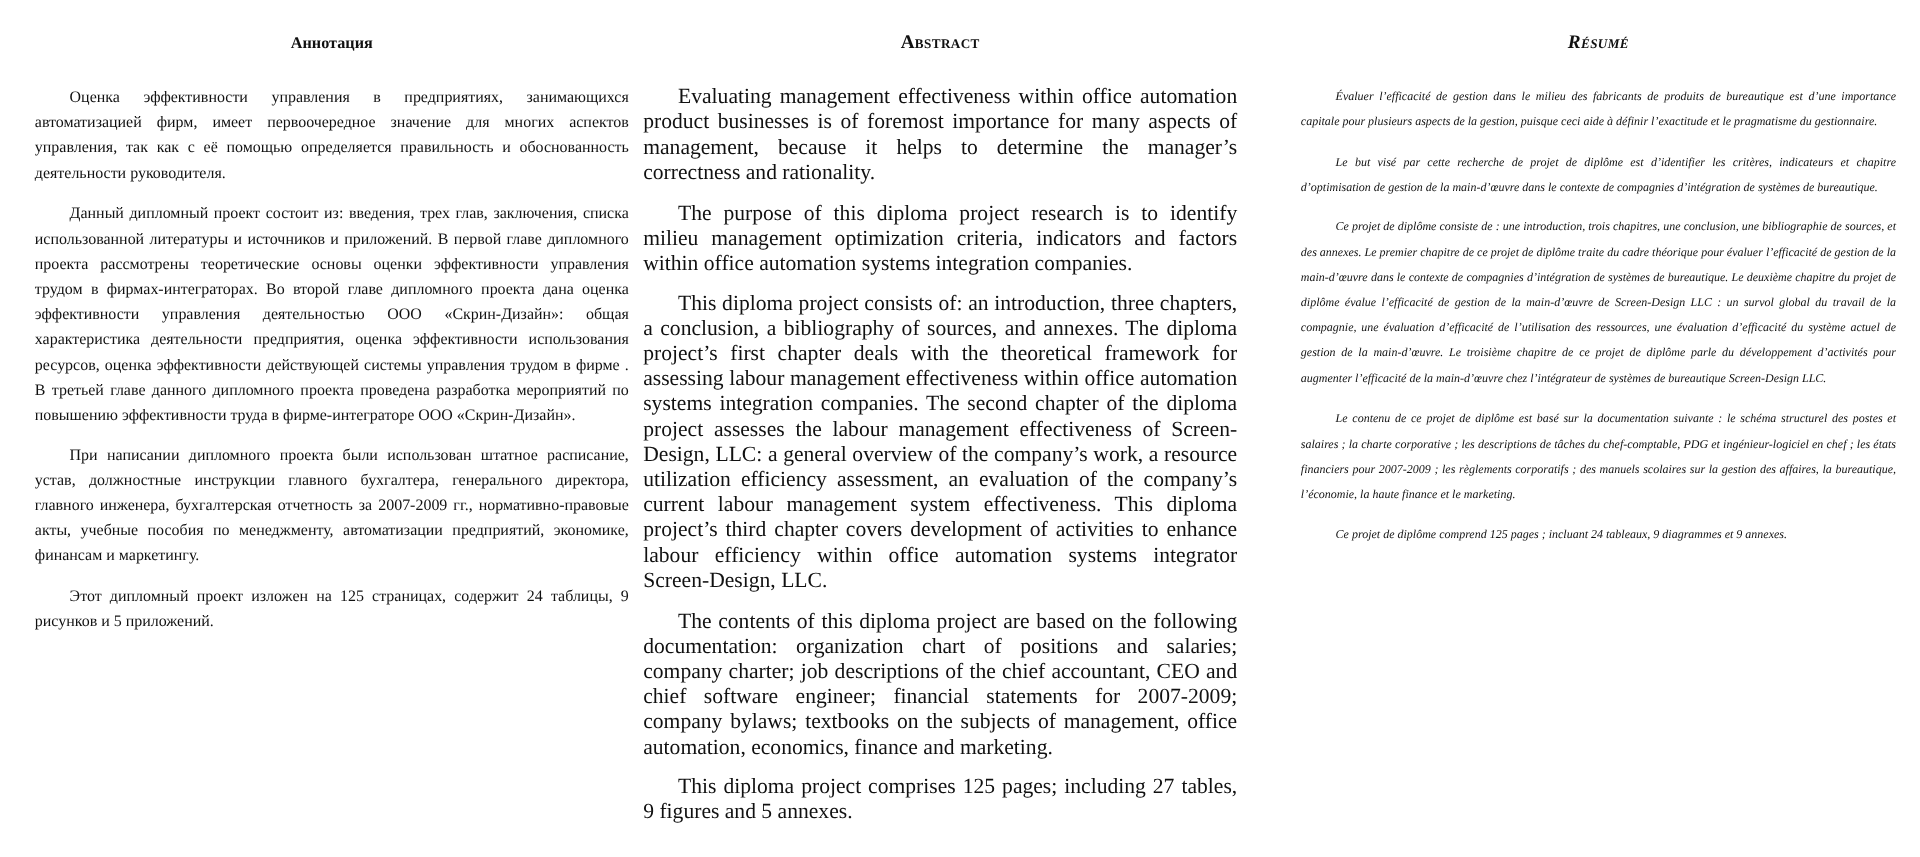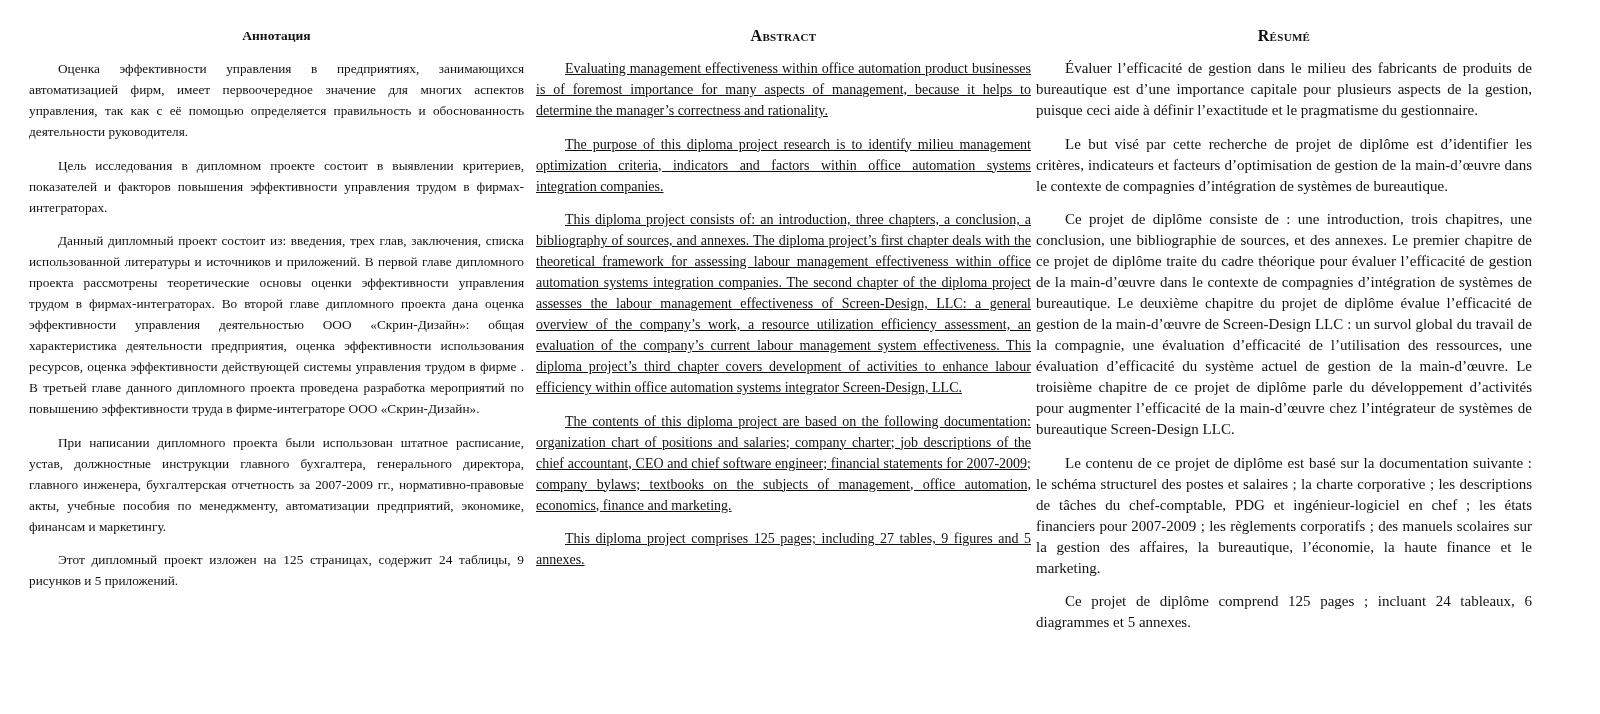--- a/index.html
+++ b/index.html
@@ -20,26 +20,26 @@
       left: 0;
       width: 1600px;
       height: 714px;
     }
     .column {
       position: absolute;
       top: 24px;
     }
     .col-ru { left: 29px; width: 495px; }
     .col-en { left: 536px; width: 495px; }
-    .col-fr { left: 1036px; width: 496px; }
+    .col-fr { left: 1084px; width: 496px; font-style: italic; }
 
     .col-title {
       text-align: center;
       font-weight: bold;
-      margin-bottom: 10px;
+      margin-bottom: 22px;
       height: 24px;
       line-height: 24px;
     }
     .col-ru .col-title {
       font-size: 13.5px;
     }
     .col-en .col-title,
     .col-fr .col-title {
       font-size: 16px;
       font-variant: small-caps;
@@ -51,52 +51,50 @@
       line-height: 21px;
       text-align: justify;
       text-indent: 29px;
       margin-bottom: 12.5px;
       hyphens: none;
     }
     .col-ru .para {
       font-size: 13.3px;
     }
     .col-en .para {
-      font-size: 14px;
-      text-decoration: underline;
+      font-size: 18px;
     }
     .col-fr .para {
-      font-size: 15px;
+      font-size: 10px;
     }
   </style>
 </head>
 <body>
 
 <div class="page">
 
   <section class="column col-ru">
     <h2 class="col-title">Аннотация</h2>
     <p class="para">Оценка эффективности управления в предприятиях, занимающихся автоматизацией фирм, имеет первоочередное значение для многих аспектов управления, так как с её помощью определяется правильность и обоснованность  деятельности руководителя.</p>
-    <p class="para">Цель исследования в дипломном проекте состоит в выявлении критериев, показателей и факторов повышения эффективности управления трудом в фирмах-интеграторах.</p>
     <p class="para">Данный дипломный проект состоит из: введения, трех глав, заключения, списка использованной литературы и источников и приложений. В первой главе дипломного проекта рассмотрены теоретические основы оценки эффективности управления трудом в фирмах-интеграторах. Во второй главе дипломного проекта дана оценка эффективности управления деятельностью ООО «Скрин-Дизайн»: общая характеристика деятельности предприятия, оценка эффективности использования ресурсов, оценка эффективности действующей системы управления трудом в фирме . В третьей главе данного дипломного проекта   проведена разработка мероприятий по повышению эффективности труда в фирме-интеграторе ООО «Скрин-Дизайн».</p>
     <p class="para">При написании дипломного проекта были использован штатное расписание, устав,   должностные инструкции главного бухгалтера, генерального директора, главного инженера, бухгалтерская отчетность за 2007-2009 гг., нормативно-правовые акты, учебные пособия по менеджменту, автоматизации предприятий, экономике, финансам и маркетингу.</p>
     <p class="para">Этот дипломный проект изложен на 125 страницах, содержит 24 таблицы, 9 рисунков и 5 приложений.</p>
   </section>
 
   <section class="column col-en">
     <h2 class="col-title">Abstract</h2>
     <p class="para">Evaluating management effectiveness within office automation product businesses is of foremost importance for many aspects of management, because it helps to determine the manager’s correctness and rationality.</p>
     <p class="para">The purpose of this diploma project research is to identify milieu management optimization criteria, indicators and factors within office automation systems integration companies.</p>
     <p class="para">This diploma project consists of: an introduction, three chapters, a conclusion, a bibliography of sources, and annexes. The diploma project’s first chapter deals with the theoretical framework for assessing labour management effectiveness within office automation systems integration companies. The second chapter of the diploma project assesses the labour management effectiveness of Screen-Design, LLC: a general overview of the company’s work, a resource utilization efficiency assessment, an evaluation of the company’s current labour management system effectiveness. This diploma project’s third chapter covers development of activities to enhance labour efficiency within office automation systems integrator Screen-Design, LLC.</p>
     <p class="para">The contents of this diploma project are based on the following documentation: organization chart of positions and salaries; company charter; job descriptions of the chief accountant, CEO and chief software engineer; financial statements for 2007-2009; company bylaws; textbooks on the subjects of management, office automation, economics, finance and marketing.</p>
     <p class="para">This diploma project comprises 125 pages; including 27 tables, 9 figures and 5 annexes.</p>
   </section>
 
   <section class="column col-fr">
     <h2 class="col-title">Résumé</h2>
     <p class="para">Évaluer l’efficacité de gestion dans le milieu des fabricants de produits de bureautique est d’une importance capitale pour plusieurs aspects de la gestion, puisque ceci aide à définir l’exactitude et le pragmatisme du gestionnaire.</p>
-    <p class="para">Le but visé par cette recherche de projet de diplôme est d’identifier les critères, indicateurs et facteurs d’optimisation de gestion de la main-d’œuvre dans le contexte de compagnies d’intégration de systèmes de bureautique.</p>
+    <p class="para">Le but visé par cette recherche de projet de diplôme est d’identifier les critères, indicateurs et chapitre d’optimisation de gestion de la main-d’œuvre dans le contexte de compagnies d’intégration de systèmes de bureautique.</p>
     <p class="para">Ce projet de diplôme consiste de : une introduction, trois chapitres, une conclusion, une bibliographie de sources, et des annexes. Le premier chapitre de ce projet de diplôme traite du cadre théorique pour évaluer l’efficacité de gestion de la main-d’œuvre dans le contexte de compagnies d’intégration de systèmes de bureautique. Le deuxième chapitre du projet de diplôme évalue l’efficacité de gestion de la main-d’œuvre de Screen-Design LLC : un survol global du travail de la compagnie, une évaluation d’efficacité de l’utilisation des ressources, une évaluation d’efficacité du système actuel de gestion de la main-d’œuvre. Le troisième chapitre de ce projet de diplôme parle du développement d’activités pour augmenter l’efficacité de la main-d’œuvre chez l’intégrateur de systèmes de bureautique Screen-Design LLC.</p>
     <p class="para">Le contenu de ce projet de diplôme est basé sur la documentation suivante : le schéma structurel des postes et salaires ; la charte corporative ; les descriptions de tâches du chef-comptable, PDG et ingénieur-logiciel en chef ; les états financiers pour 2007-2009 ; les règlements corporatifs ; des manuels scolaires sur la gestion des affaires, la bureautique, l’économie, la haute finance et le marketing.</p>
-    <p class="para">Ce projet de diplôme comprend 125 pages ; incluant 24 tableaux, 6 diagrammes et 5 annexes.</p>
+    <p class="para">Ce projet de diplôme comprend 125 pages ; incluant 24 tableaux, 9 diagrammes et 9 annexes.</p>
   </section>
 
 </div>
 
 </body></html>

